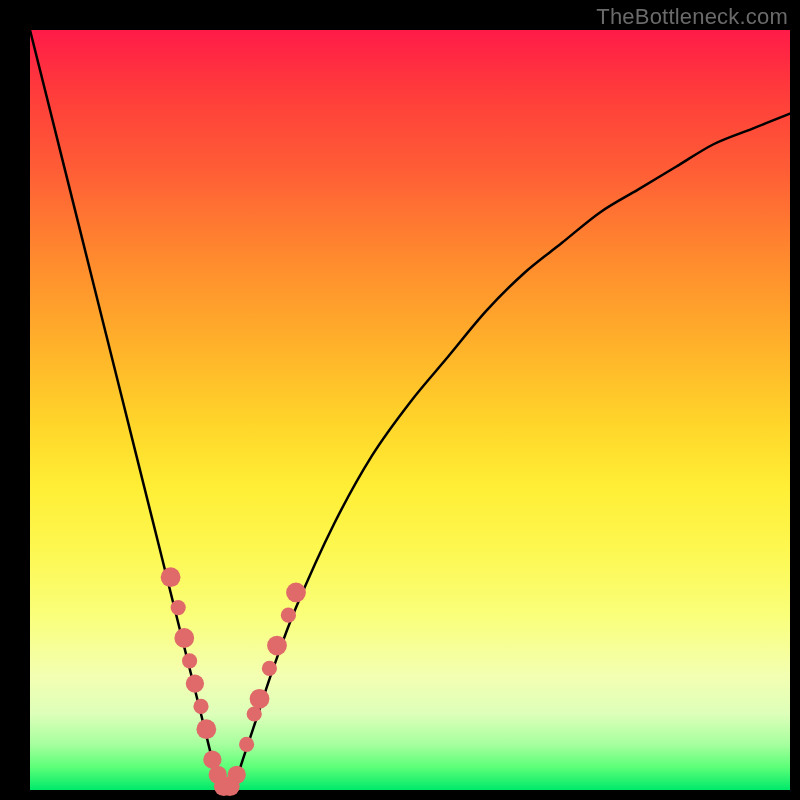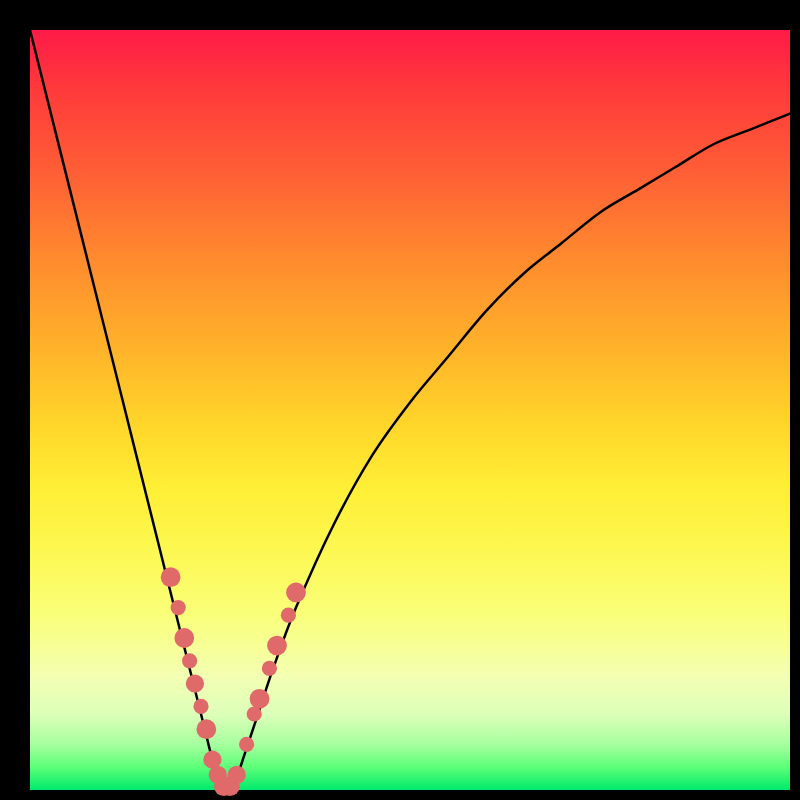--- a/index.html
+++ b/index.html
@@ -57,20 +57,21 @@
     top: 0;
     width: 760px;
     height: 760px;
     overflow: visible;
   }
 </style>
 </head>
 <body>
 
 <div class="frame">
+  <div class="watermark">TheBottleneck.com</div>
   <div class="plot-area">
     <svg class="curve" viewBox="0 0 760 760">
       <path id="curve-path" fill="none" stroke="#000000" stroke-width="2.5" stroke-linecap="round" d="M 0 0 C 2.5333333333333337 10.133333333333326, 10.133333333333333 40.53333333333329, 15.200000000000001 60.799999999999955 C 20.26666666666667 81.06666666666662, 25.333333333333336 101.33333333333336, 30.400000000000002 121.60000000000002 C 35.46666666666667 141.8666666666667, 40.53333333333333 162.13333333333333, 45.6 182.39999999999998 C 50.66666666666667 202.66666666666663, 55.733333333333334 222.93333333333325, 60.800000000000004 243.19999999999993 C 65.86666666666667 263.4666666666666, 70.93333333333334 283.73333333333335, 76 304 C 81.06666666666666 324.26666666666665, 86.13333333333334 344.53333333333336, 91.2 364.8 C 96.26666666666667 385.06666666666666, 101.33333333333334 405.33333333333337, 106.4 425.6 C 111.46666666666667 445.8666666666667, 116.53333333333335 466.1333333333334, 121.60000000000001 486.40000000000003 C 126.66666666666667 506.6666666666667, 131.73333333333332 526.9333333333334, 136.79999999999998 547.2 C 141.86666666666665 567.4666666666667, 146.93333333333334 587.7333333333333, 152 608 C 157.06666666666666 628.2666666666667, 163.39999999999998 653.5999999999999, 167.2 668.8 C 171 684, 172.26666666666668 689.0666666666667, 174.8 699.2 C 177.33333333333334 709.3333333333334, 179.86666666666667 720.7333333333333, 182.4 729.6 C 184.93333333333334 738.4666666666667, 187.46666666666667 747.3333333333333, 190 752.4 C 192.53333333333333 757.4666666666667, 195.06666666666666 760, 197.6 760 C 200.13333333333333 760, 202.66666666666669 757.4666666666667, 205.20000000000002 752.4 C 207.73333333333335 747.3333333333333, 209 741, 212.8 729.6 C 216.60000000000002 718.2, 222.93333333333334 699.2, 228 684 C 233.06666666666666 668.8, 236.86666666666667 656.1333333333333, 243.20000000000002 638.4 C 249.53333333333336 620.6666666666666, 255.86666666666667 601.6666666666667, 266 577.6 C 276.1333333333333 553.5333333333333, 291.3333333333333 519.3333333333334, 304 494 C 316.6666666666667 468.6666666666667, 329.3333333333333 445.8666666666667, 342 425.6 C 354.6666666666667 405.33333333333337, 367.3333333333333 388.8666666666667, 380 372.4 C 392.6666666666667 355.9333333333333, 405.33333333333337 342, 418.00000000000006 326.8 C 430.66666666666674 311.6, 443.33333333333337 295.1333333333333, 456 281.2 C 468.66666666666663 267.26666666666665, 481.3333333333333 254.5999999999999, 494 243.19999999999993 C 506.6666666666667 231.79999999999995, 519.3333333333334 222.9333333333334, 532 212.80000000000007 C 544.6666666666666 202.66666666666674, 557.3333333333334 191.26666666666665, 570 182.39999999999998 C 582.6666666666666 173.5333333333333, 595.3333333333334 167.20000000000002, 608 159.60000000000002 C 620.6666666666666 152.00000000000003, 633.3333333333334 144.40000000000006, 646 136.80000000000007 C 658.6666666666666 129.20000000000007, 671.3333333333334 120.33333333333336, 684 114 C 696.6666666666666 107.66666666666664, 709.3333333333334 103.86666666666662, 722 98.79999999999995 C 734.6666666666666 93.73333333333329, 753.6666666666666 86.13333333333334, 760 83.60000000000002"></path>
       <g id="markers-group">
           <circle cx="140.6" cy="547.2" r="9.879999999999999" fill="#e06a6a" stroke="#cc5b5b" stroke-width="0"></circle>
           <circle cx="148.20000000000002" cy="577.6" r="7.6" fill="#e06a6a" stroke="#cc5b5b" stroke-width="0"></circle>
           <circle cx="154.28" cy="608" r="9.879999999999999" fill="#e06a6a" stroke="#cc5b5b" stroke-width="0"></circle>
           <circle cx="159.6" cy="630.8" r="7.6" fill="#e06a6a" stroke="#cc5b5b" stroke-width="0"></circle>
           <circle cx="164.92" cy="653.6" r="9.12" fill="#e06a6a" stroke="#cc5b5b" stroke-width="0"></circle>
           <circle cx="171" cy="676.4" r="7.6" fill="#e06a6a" stroke="#cc5b5b" stroke-width="0"></circle>

